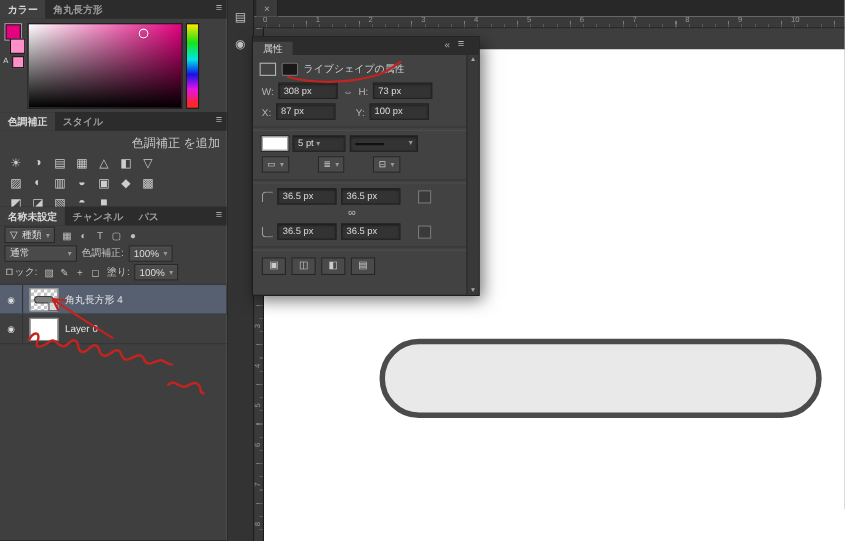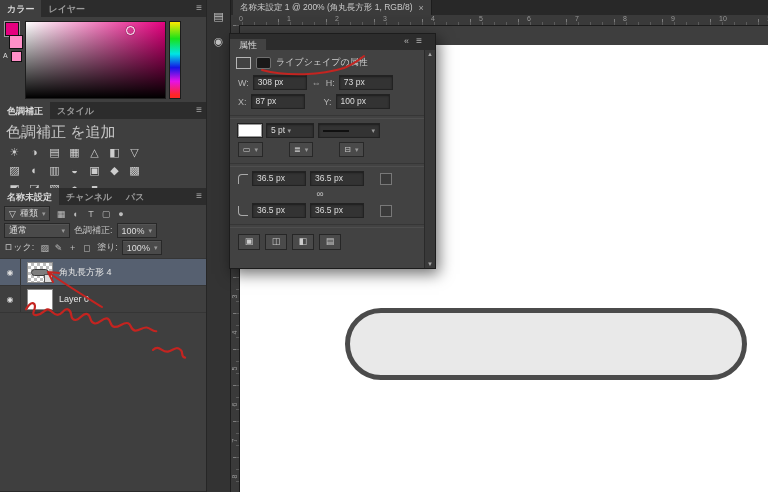--- a/index.html
+++ b/index.html
@@ -20,21 +20,21 @@
   .chip{position:absolute;width:12px;height:12px;border:1px solid #111;}
   .chip-fg{left:5px;top:5px;outline:1px solid #9a9a9a;}
   .chip-bg{left:9px;top:18px;}
   .gamut-label{position:absolute;left:3px;top:35px;font-size:7px;color:#ddd;}
   .gamut-chip{position:absolute;left:11px;top:34px;width:9px;height:9px;background:#ff8fc8;border:1px solid #111;}
   .satval{position:absolute;left:25px;top:4px;width:139px;height:76px;border:1px solid #1d1d1d;}
   .picker-marker{position:absolute;left:100px;top:4px;width:7px;height:7px;border:1px solid #fff;border-radius:50%;box-shadow:0 0 1px #000;}
   .huestrip{position:absolute;left:169px;top:4px;width:10px;height:76px;border:1px solid #1d1d1d;
     background:linear-gradient(to bottom,#ffe800 0%,#19e219 22%,#00e5e5 42%,#1414e6 60%,#e613e6 78%,#ff2626 96%);}
   
-  .add-label{font-size:15px;color:#c6c6c6;padding:4px 6px 1px;}
+  .add-label{font-size:11px;color:#c6c6c6;padding:4px 6px 1px;text-align:right;}
   .adj-row{display:flex;gap:5px;padding:1px 0 1px 7px;height:16px;align-items:center;}
   .adj-icon{font-size:11px;color:#cdcdcd;width:15px;text-align:center;}
   
   .lp-row{display:flex;align-items:center;font-size:9px;color:#c2c2c2;padding:2px 4px;gap:4px;height:13px;}
   .select{background:#4a4a4a;border:1px solid #282828;box-shadow:inset 0 1px 0 rgba(255,255,255,.06);
           font-size:9px;color:#ddd;padding:0 4px;display:inline-flex;gap:4px;align-items:center;height:13px;white-space:nowrap;}
   .dd{color:#999;font-size:7px;}
   .mini-icon{font-size:9px;color:#bdbdbd;width:13px;height:12px;text-align:center;line-height:12px;}
   .layer-rows{margin-top:2px;border-top:1px solid #353535;}
   .layer-row{position:relative;height:26px;display:flex;align-items:center;border-bottom:1px solid #353535;}
@@ -108,21 +108,21 @@
 </head>
 <body>
 
 <div class="stage">
 
   <div class="panels">
 
     <section class="psec color-panel">
       <div class="tabbar">
         <span class="tab active">カラー</span>
-        <span class="tab">レイヤー</span>
+        <span class="tab">角丸長方形</span>
         <span class="menu-icon">≡</span>
       </div>
       <div class="color-body">
         <div class="chip chip-fg" style="background: rgb(229, 1, 127);"></div>
         <div class="chip chip-bg" style="background: rgb(255, 143, 200);"></div>
         <span class="gamut-label">A</span>
         <div class="gamut-chip"></div>
         <div class="satval" style="background: linear-gradient(to top, rgb(0, 0, 0), rgba(0, 0, 0, 0)), linear-gradient(to right, rgb(255, 255, 255), rgb(229, 1, 127));">
           <div class="picker-marker"></div>
         </div>
@@ -232,21 +232,20 @@
     </section>
   </div>
 
   <div class="dock">
       <div class="dock-btn">▤</div>
       <div class="dock-btn">◉</div>
     </div>
 
   <div class="doc-bar">
     <div class="doc-tab">
-      <span>名称未設定 1 @ 200% (角丸長方形 1, RGB/8)</span>
       <span class="doc-close">×</span>
     </div>
   </div>
 
   <div class="ruler-h">
       <span class="tick-num" style="left: 9px;">0</span>
       <span class="tick-num" style="left: 57px;">1</span>
       <span class="tick-num" style="left: 105px;">2</span>
       <span class="tick-num" style="left: 153px;">3</span>
       <span class="tick-num" style="left: 201px;">4</span>

